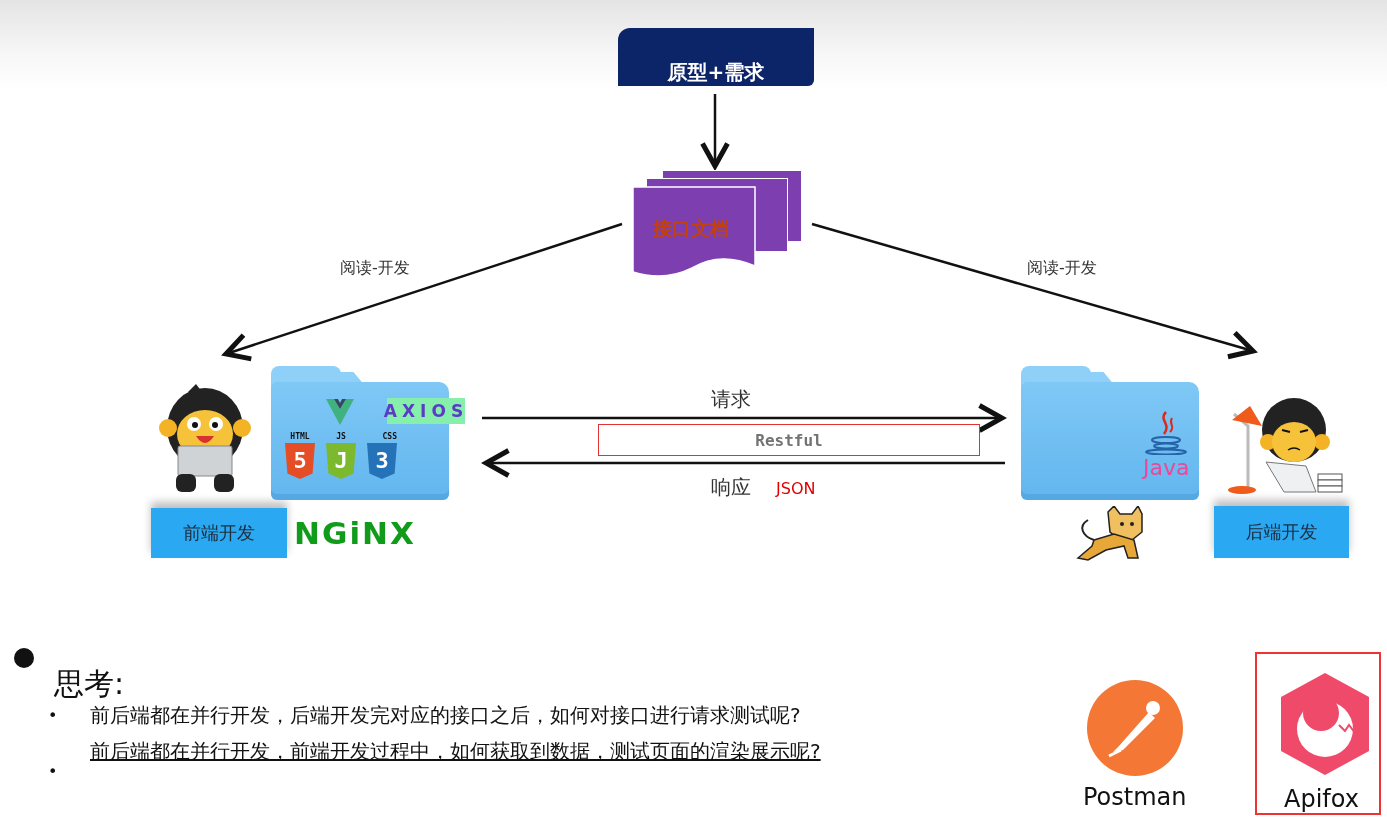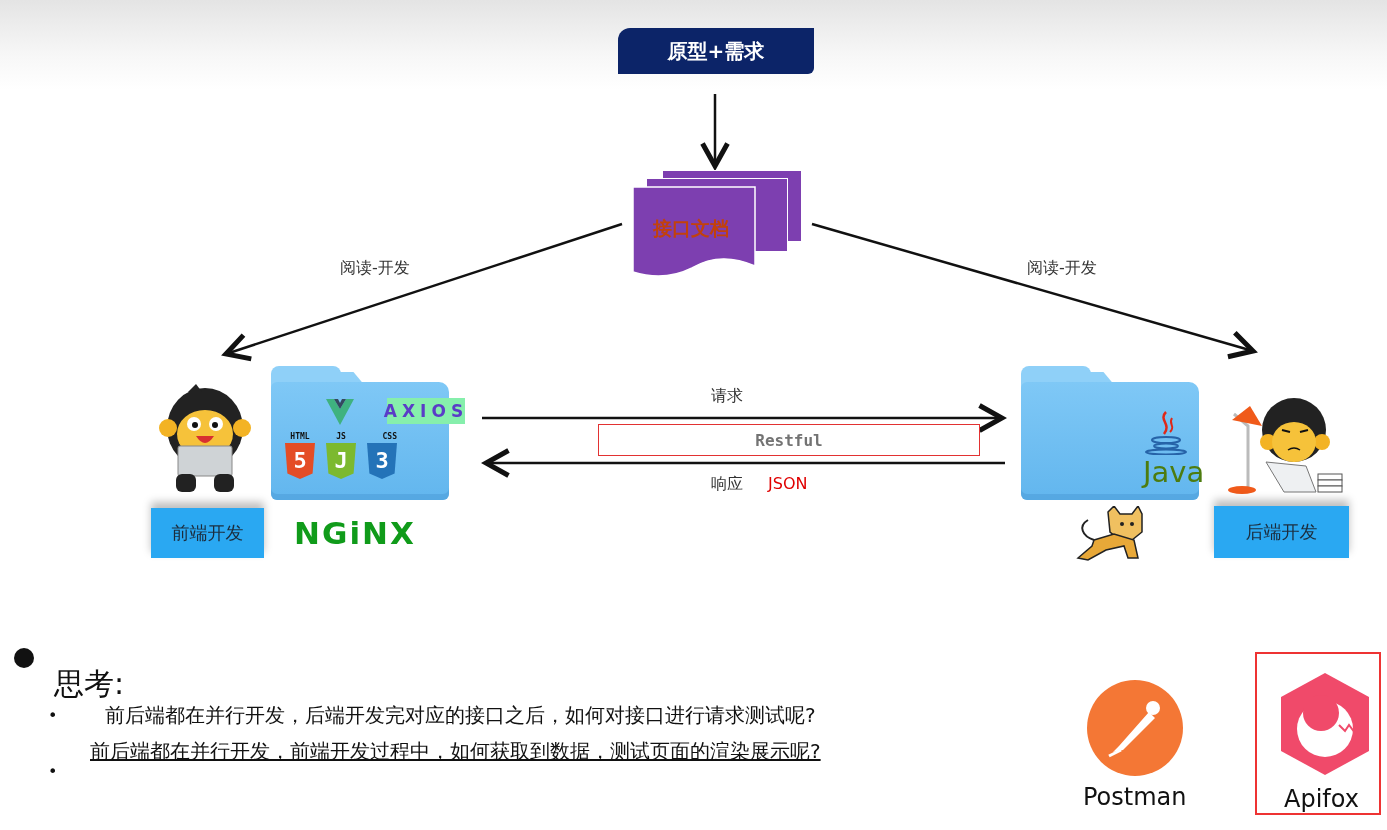--- a/index.html
+++ b/index.html
@@ -5,24 +5,24 @@
   html, body { margin:0; padding:0; }
   body {
     width:1387px; height:830px; position:relative; overflow:hidden;
     background: linear-gradient(to bottom, #e4e4e4 0px, #f7f7f7 55px, #ffffff 90px);
     font-family: "DejaVu Sans", "Liberation Sans", sans-serif;
   }
   .abs { position:absolute; }
   #lines { position:absolute; left:0; top:0; width:1387px; height:830px; }
 
   .proto-box {
-    left:618px; top:28px; width:196px; height:46px;
+    left:618px; top:28px; width:196px; height:58px;
     background:#0c2468; border-radius:12px 0 6px 0;
     color:#fff; font-size:20px; font-weight:bold;
-    display:flex; align-items:center; justify-content:center;
+    display:flex; align-items:flex-end; justify-content:center;
   }
   .doc-wrap { left:632px; top:170px; width:170px; height:108px; }
   .doc-sheet { position:absolute; background:#7d3fb0; border:1px solid #fff; }
   .doc-label {
     position:absolute; left:0; top:46px; width:118px; text-align:center;
     color:#c2410c; font-size:19px; font-weight:bold;
   }
   .edge-label { font-size:16px; color:#333; }
 
   .folder { position:absolute; }
@@ -57,32 +57,32 @@
   }
   .axios {
     left:363px; top:398px; width:78px; height:26px; background:#86efac;
     color:#5a3cc7; font-size:17px; letter-spacing:5px; font-weight:bold;
     display:flex; align-items:center; justify-content:center;margin-left:24px;
   }
   .nginx {
     left:294px; top:515px; font-size:31px; font-weight:900; color:#109b1a;
     letter-spacing:2px; font-family:"DejaVu Sans", sans-serif;
   }
-  .api-label { font-size:16px; color:#333; }
+  .api-label { font-size:20px; color:#333; }
   .restful-box {
     left:598px; top:424px; width:382px; height:32px;
     border:1.5px solid #e23232; background:#fff; box-sizing:border-box;
     display:flex; align-items:center; justify-content:center;
     color:#737373; font-size:16px; white-space:nowrap;
     font-family:"DejaVu Sans Mono", monospace;
   }
   .restful-box b { font-weight:bold; }
   .json-label { color:#e00000; font-size:16px; }
 
-  .java-text { left:1143px; top:455px; color:#4d7c0f; font-size:29px; }
+  .java-text { left:1143px; top:455px; color:#ec4899; font-size:22px; }
 
   .think-bullet { left:14px; top:648px; width:20px; height:20px; border-radius:50%; background:#111; }
   .think-title { left:54px; top:664px; font-size:30px; color:#111; }
   .q-dot { font-size:16px; color:#111; }
   .q-text { font-size:20px; color:#111; }
 
   .tool-label { font-size:24px; color:#111; }
   .apifox-frame { left:1255px; top:652px; width:126px; height:163px; border:2px solid #e33; box-sizing:border-box; }
 </style>
 </head>
@@ -125,21 +125,21 @@
   <ellipse cx="47" cy="50" rx="28" ry="24" fill="#f6c23a"></ellipse>
   <circle cx="36" cy="40" r="7" fill="#fff"></circle>
     <circle cx="58" cy="40" r="7" fill="#fff"></circle>
   <circle cx="37" cy="41" r="3" fill="#111"></circle>
     <circle cx="57" cy="41" r="3" fill="#111"></circle>
   <path d="M38,52 Q47,66 56,52 Z" fill="#d83030"></path>
   <rect x="20" y="62" width="54" height="30" rx="2" fill="#cfd3d6" stroke="#888"></rect>
   <rect x="18" y="90" width="20" height="18" rx="6" fill="#222"></rect>
   <rect x="56" y="90" width="20" height="18" rx="6" fill="#222"></rect>
 </svg>
-<div class="abs role-btn" style="left:151px;top:508px;width:113px;height:50px;">前端开发</div>
+<div class="abs role-btn" style="left:151px;top:508px;width:136px;height:50px;">前端开发</div>
 
 <div class="folder" style="left:271px;top:366px;width:178px;height:134px;">
   <div class="tab"></div>
   <div class="body"></div>
 </div>
 <svg class="abs" style="left:326px;top:399px;" width="28" height="26">
   <polygon points="0,0 8,0 14,10 20,0 28,0 14,26" fill="#3fb27f"></polygon>
   <polygon points="8,0 14,10 20,0 16,0 14,4 12,0" fill="#35495e"></polygon>
 </svg>
 <div class="abs axios">AXIOS</div>
@@ -197,21 +197,21 @@
   <rect x="96" y="78" width="24" height="6" fill="#fff" stroke="#555"></rect>
   <rect x="96" y="84" width="24" height="6" fill="#fff" stroke="#555"></rect>
   <rect x="96" y="90" width="24" height="6" fill="#fff" stroke="#555"></rect>
 </svg>
 <div class="abs role-btn" style="left:1214px;top:506px;width:135px;height:52px;">后端开发</div>
 
 <div class="abs think-bullet"></div>
 <div class="abs think-title">思考:</div>
 
 <div class="abs q-dot" style="left:48px;top:706px;">•</div>
-<div class="abs q-text" style="left:90px;top:702px;margin-left:15px;">前后端都在并行开发，后端开发完对应的接口之后，如何对接口进行请求测试呢?</div>
+<div class="abs q-text" style="left:90px;top:702px;">前后端都在并行开发，后端开发完对应的接口之后，如何对接口进行请求测试呢?</div>
 <div class="abs q-dot" style="left:48px;top:762px;">•</div>
 <div class="abs q-text" style="left:90px;top:738px;text-decoration:underline;">前后端都在并行开发，前端开发过程中，如何获取到数据，测试页面的渲染展示呢?</div>
 
 <svg class="abs" style="left:1087px;top:680px;" width="96" height="96">
   <circle cx="48" cy="48" r="48" fill="#f47735"></circle>
   <circle cx="66" cy="28" r="7" fill="#fff"></circle>
   <path d="M62,32 L32,66 L26,72 L36,70 L68,38 Z" fill="#fff"></path>
   <path d="M22,76 L34,70" stroke="#fff" stroke-width="3"></path>
 </svg>
 <div class="abs tool-label" style="left:1083px;top:783px;">Postman</div>

